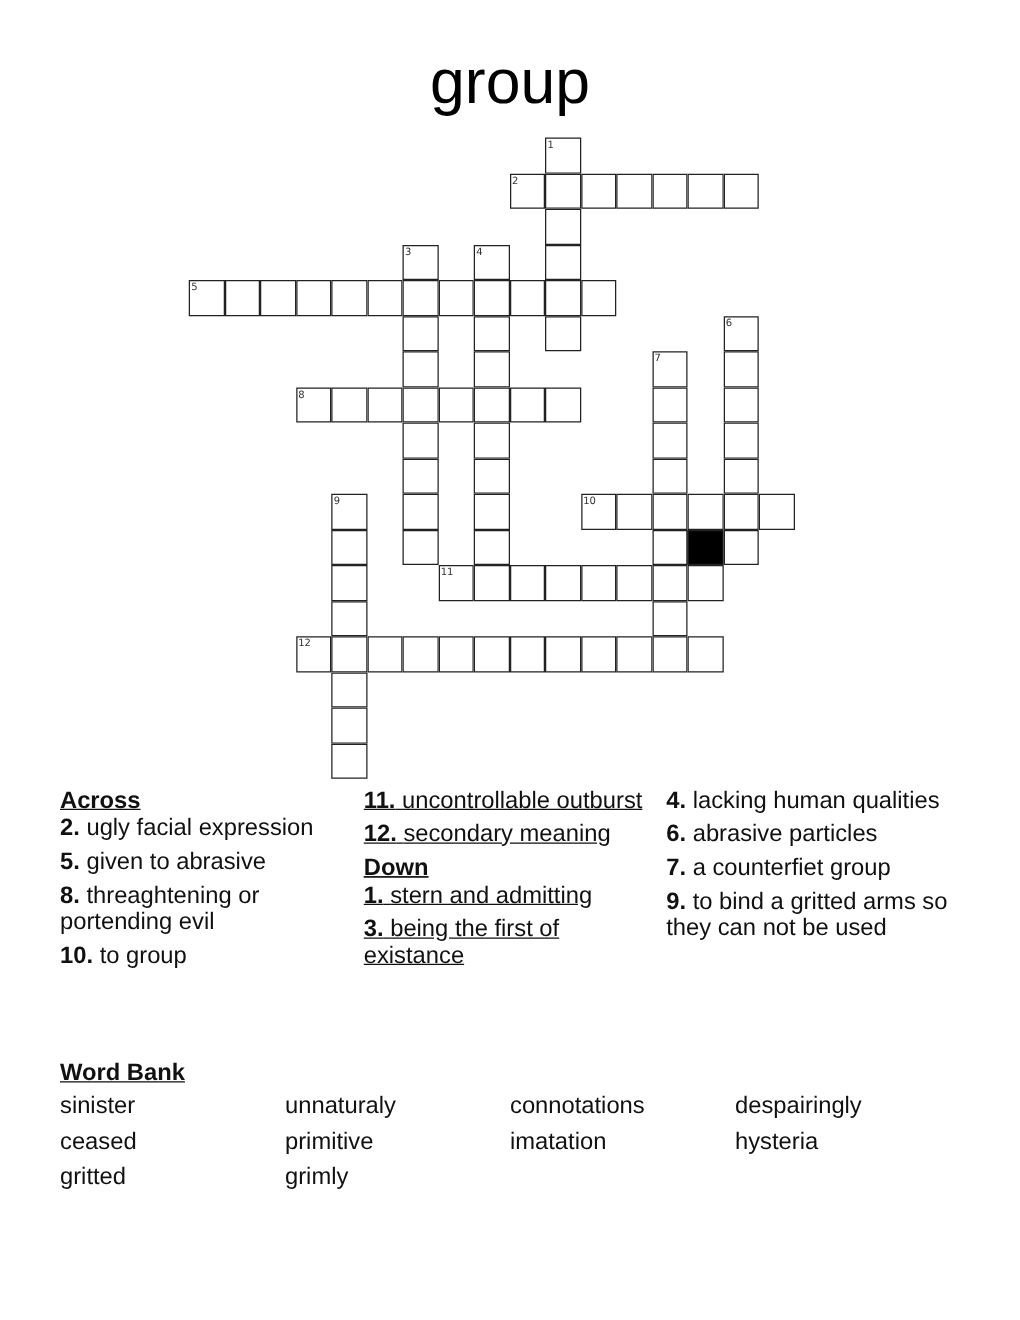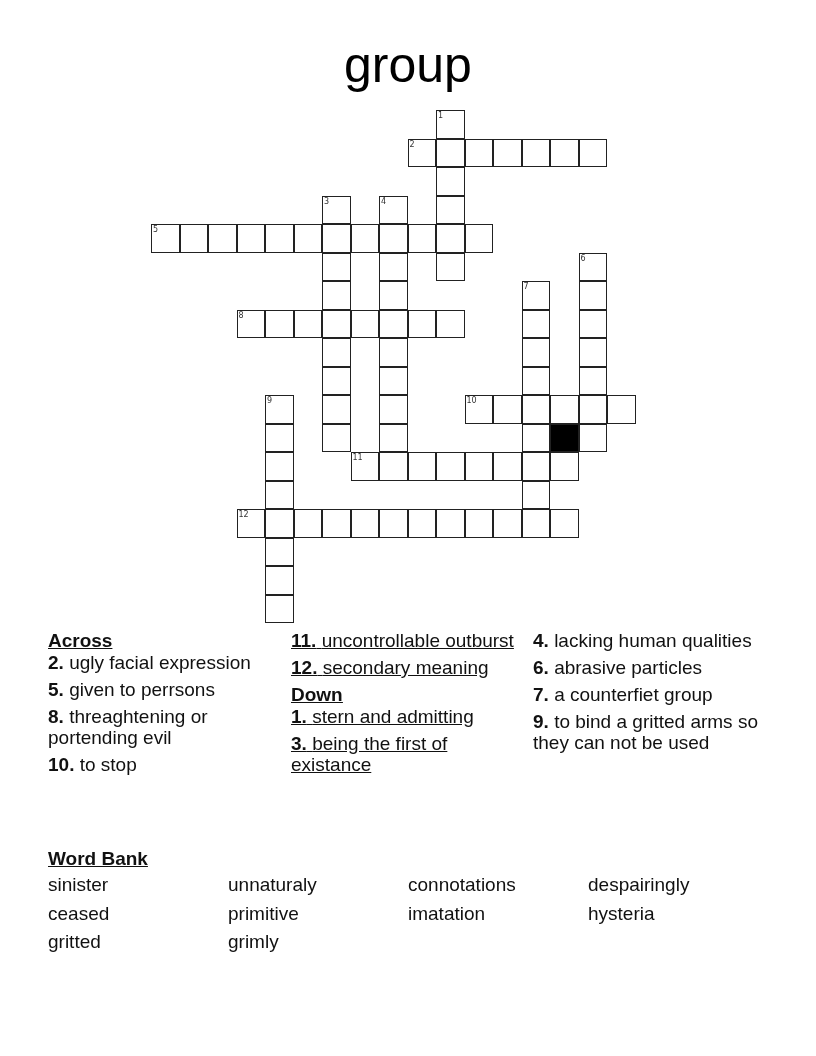--- a/index.html
+++ b/index.html
@@ -143,23 +143,23 @@
     <div class="cell" style="left: 370.5px; top: 399px;"></div>
     <div class="cell" style="left: 399px; top: 399px;"></div>
     <div class="cell" style="left: 114px; top: 427.5px;"></div>
     <div class="cell" style="left: 114px; top: 456px;"></div>
     <div class="cell" style="left: 114px; top: 484.5px;"></div>
   </div>
 
 <div class="clues col1">
   <div class="hdr">Across</div>
   <div class="clue"><b>2.</b> <span>ugly facial expression</span></div>
-  <div class="clue"><b>5.</b> <span>given to perrsons</span></div>
+  <div class="clue"><b>5.</b> <span>given to abrasive</span></div>
   <div class="clue"><b>8.</b> <span>threaghtening or portending evil</span></div>
-  <div class="clue"><b>10.</b> <span>to stop</span></div>
+  <div class="clue"><b>10.</b> <span>to group</span></div>
 </div>
 
 <div class="clues col2">
   <div class="clue"><b>11.</b> <span>uncontrollable outburst</span></div>
   <div class="clue"><b>12.</b> <span>secondary meaning</span></div>
   <div class="hdr">Down</div>
   <div class="clue"><b>1.</b> <span>stern and admitting</span></div>
   <div class="clue"><b>3.</b> <span>being the first of existance</span></div>
 </div>
 

